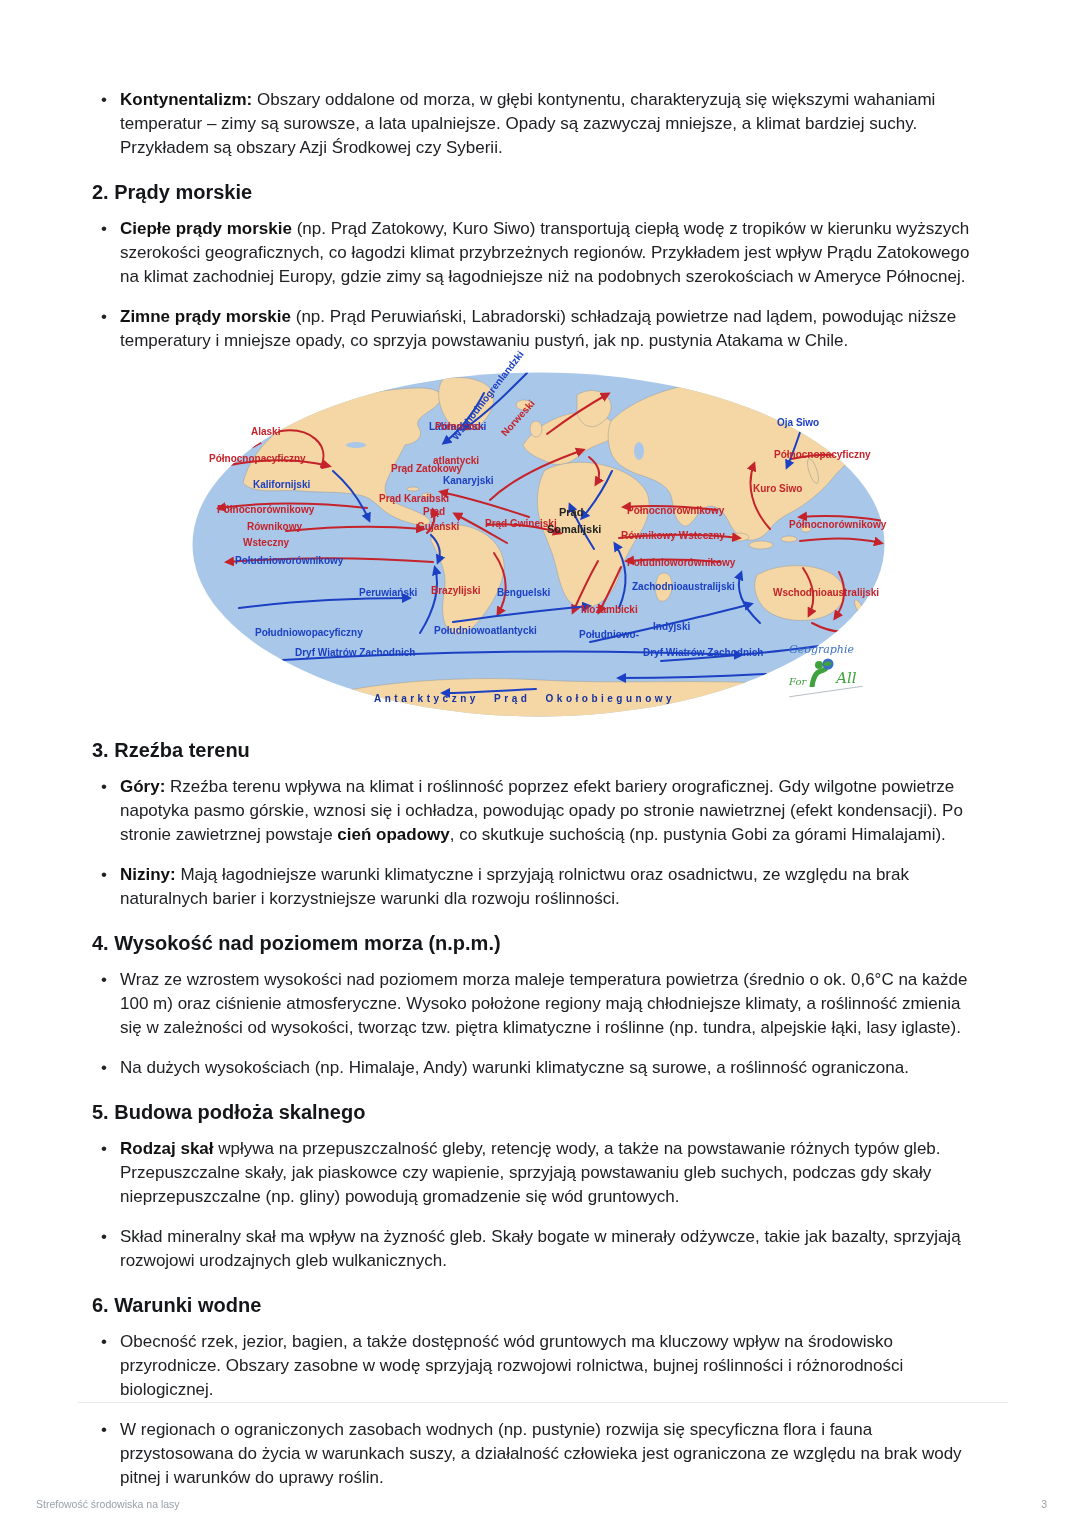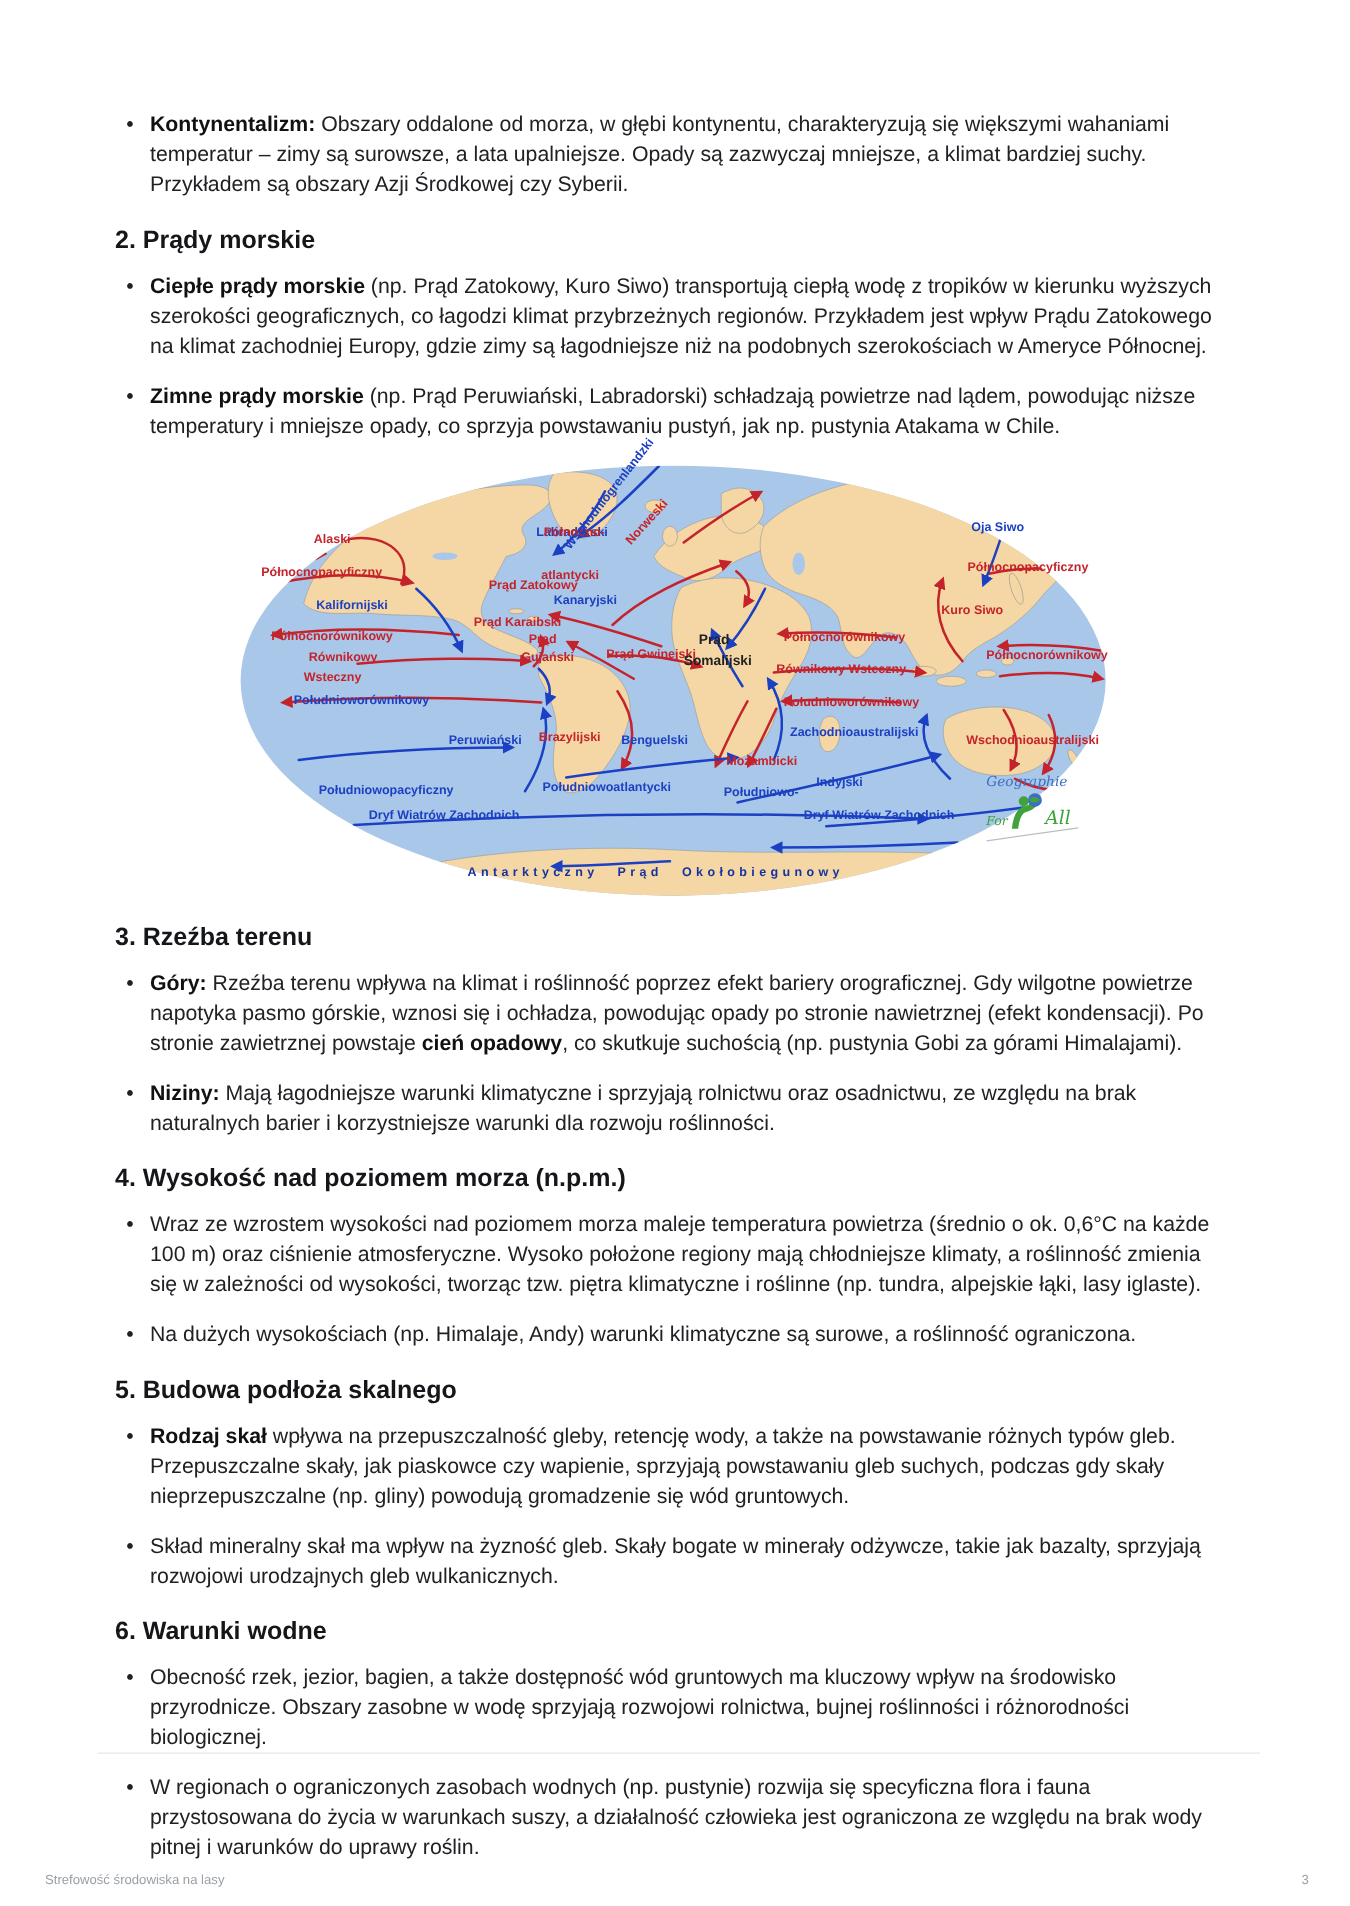--- a/index.html
+++ b/index.html
@@ -31,21 +31,21 @@
   .mk-warm{fill:var(--warm);}
   .mk-cold{fill:var(--cold);}
   #map-labels{position:absolute;left:0;top:0;width:100%;height:100%;}
   .mlabel{position:absolute;font-size:10px;font-weight:bold;white-space:nowrap;
           transform-origin:0 50%;line-height:11px;}
   .mlabel.warm{color:var(--warm);}
   .mlabel.cold{color:var(--cold);}
   .mlabel.dark{color:var(--label_dark);font-size:11px;}
   .mlabel.spaced{letter-spacing:3.5px;word-spacing:9px;color:#17329e;}
 
-  .logo{position:absolute;left:598px;top:248px;width:92px;font-style:italic;
+  .logo{position:absolute;left:598px;top:272px;width:92px;font-style:italic;
         font-family:"DejaVu Serif", serif;}
   .logo-l1{color:var(--logo_blue);font-size:11px;}
   .logo-row{display:flex;align-items:flex-end;gap:2px;margin-top:1px;}
   .logo-l2{color:var(--logo_green);font-size:10px;}
   .logo-l3{color:var(--logo_green);font-size:15px;}
   .logo-line{width:74px;height:1px;background:#b9bec4;transform:rotate(-8deg);margin-top:4px;}
 
   
   .divider{position:absolute;left:78px;top:1402px;width:930px;height:1px;background:#e6e8ea;}
   .footer-left{position:absolute;left:36px;top:1498px;font-size:10.5px;color:#9aa0a6;}

